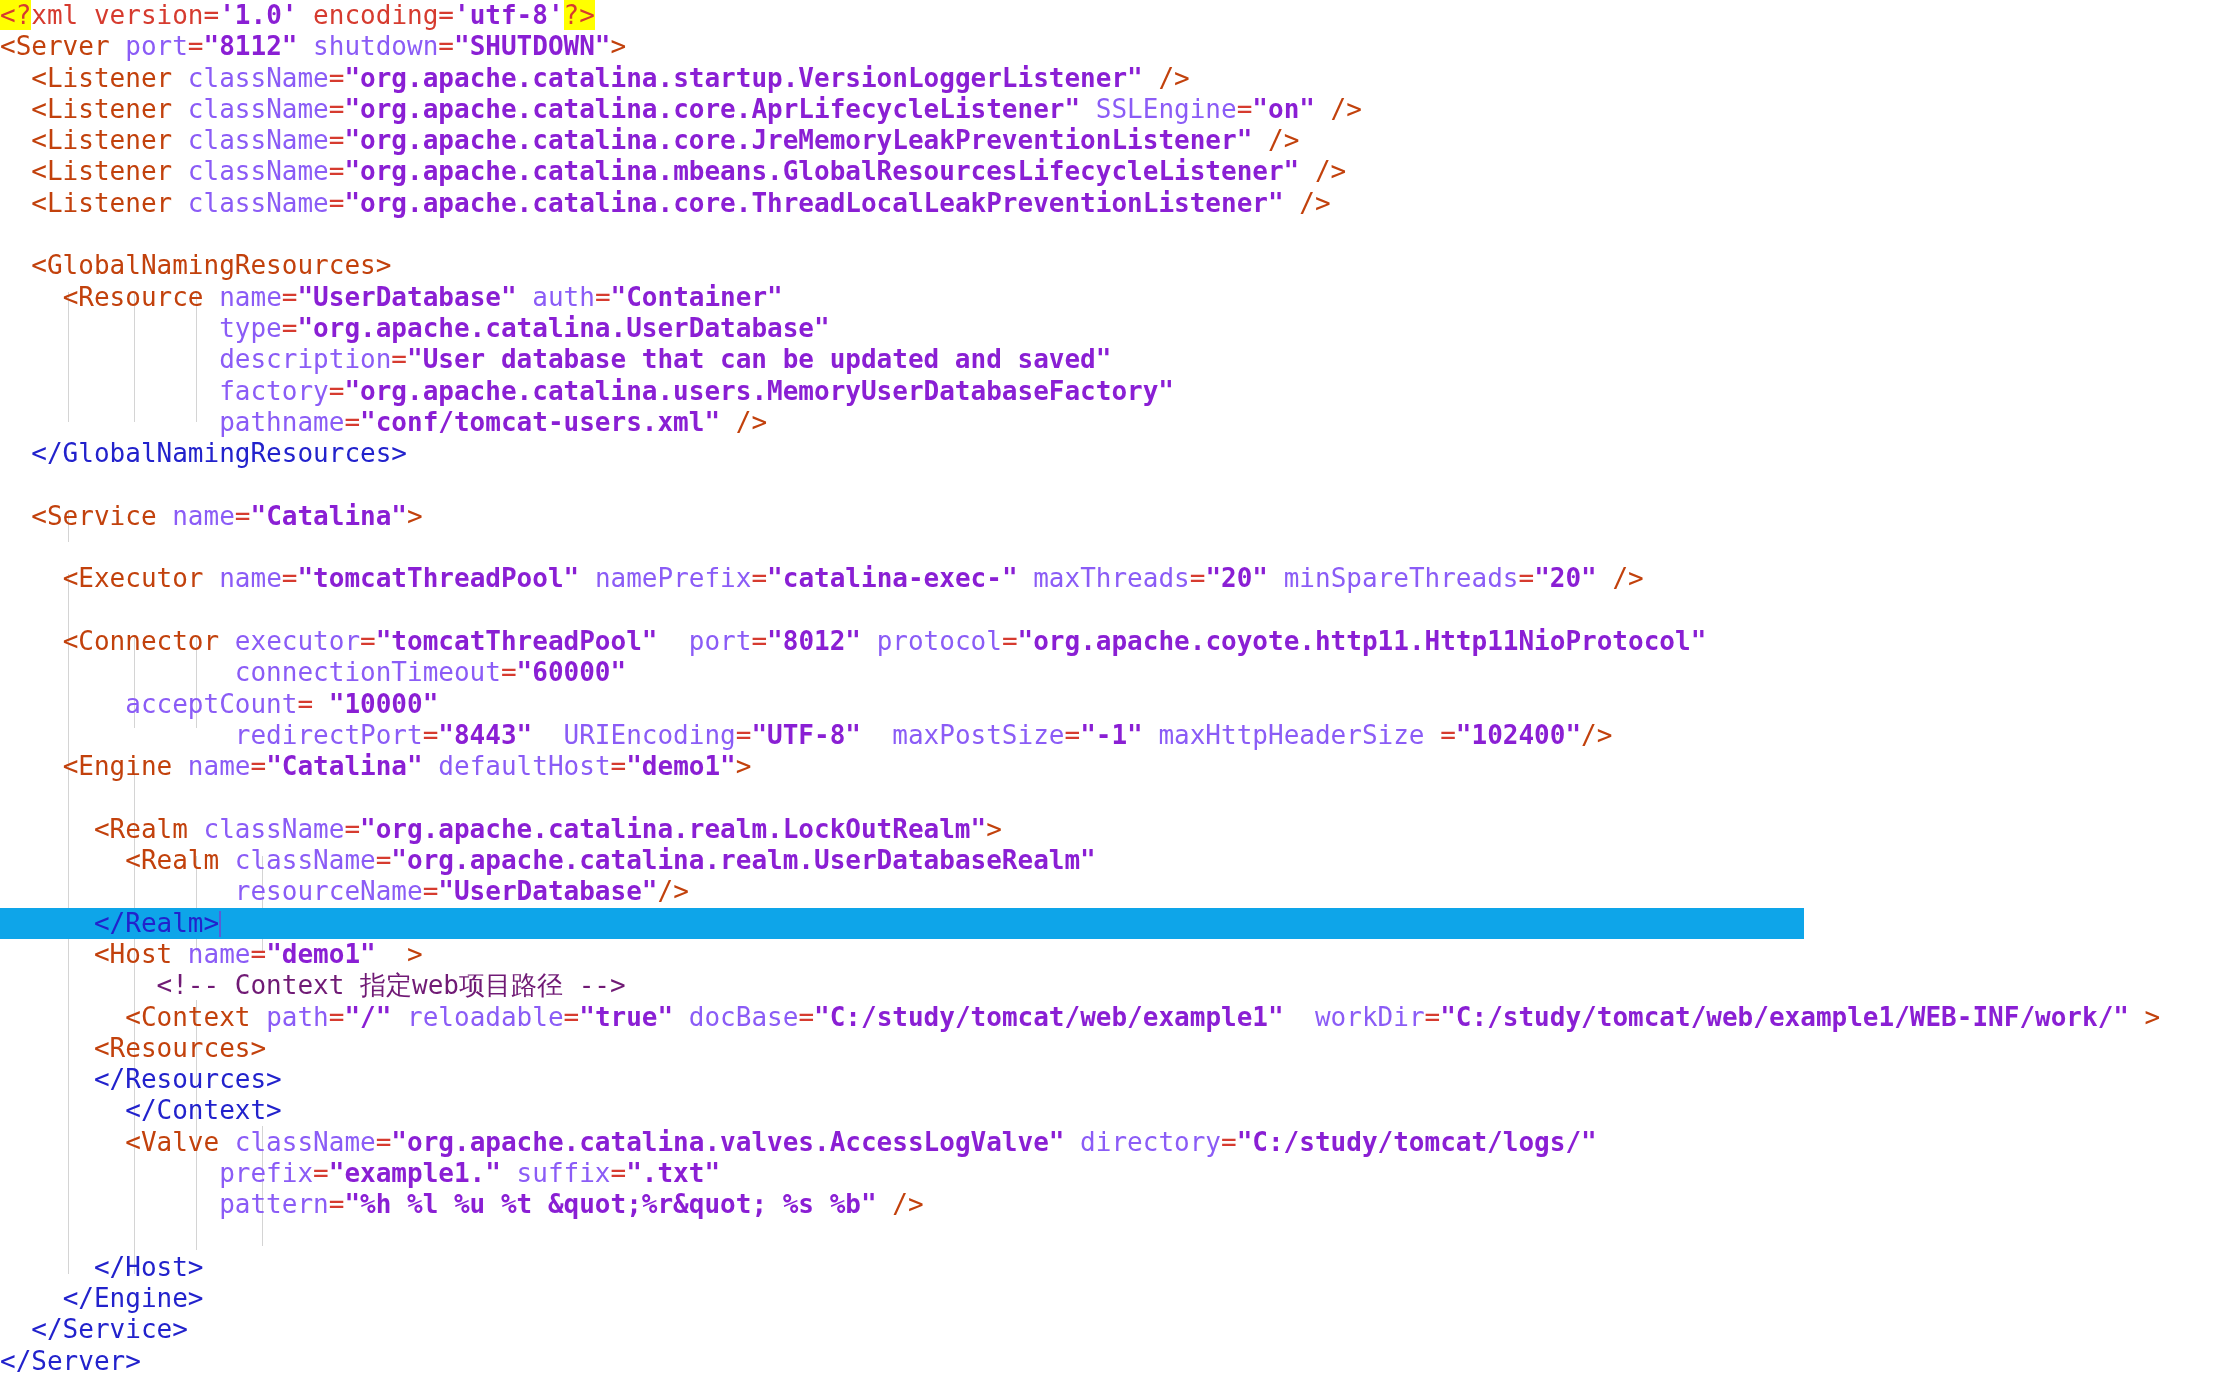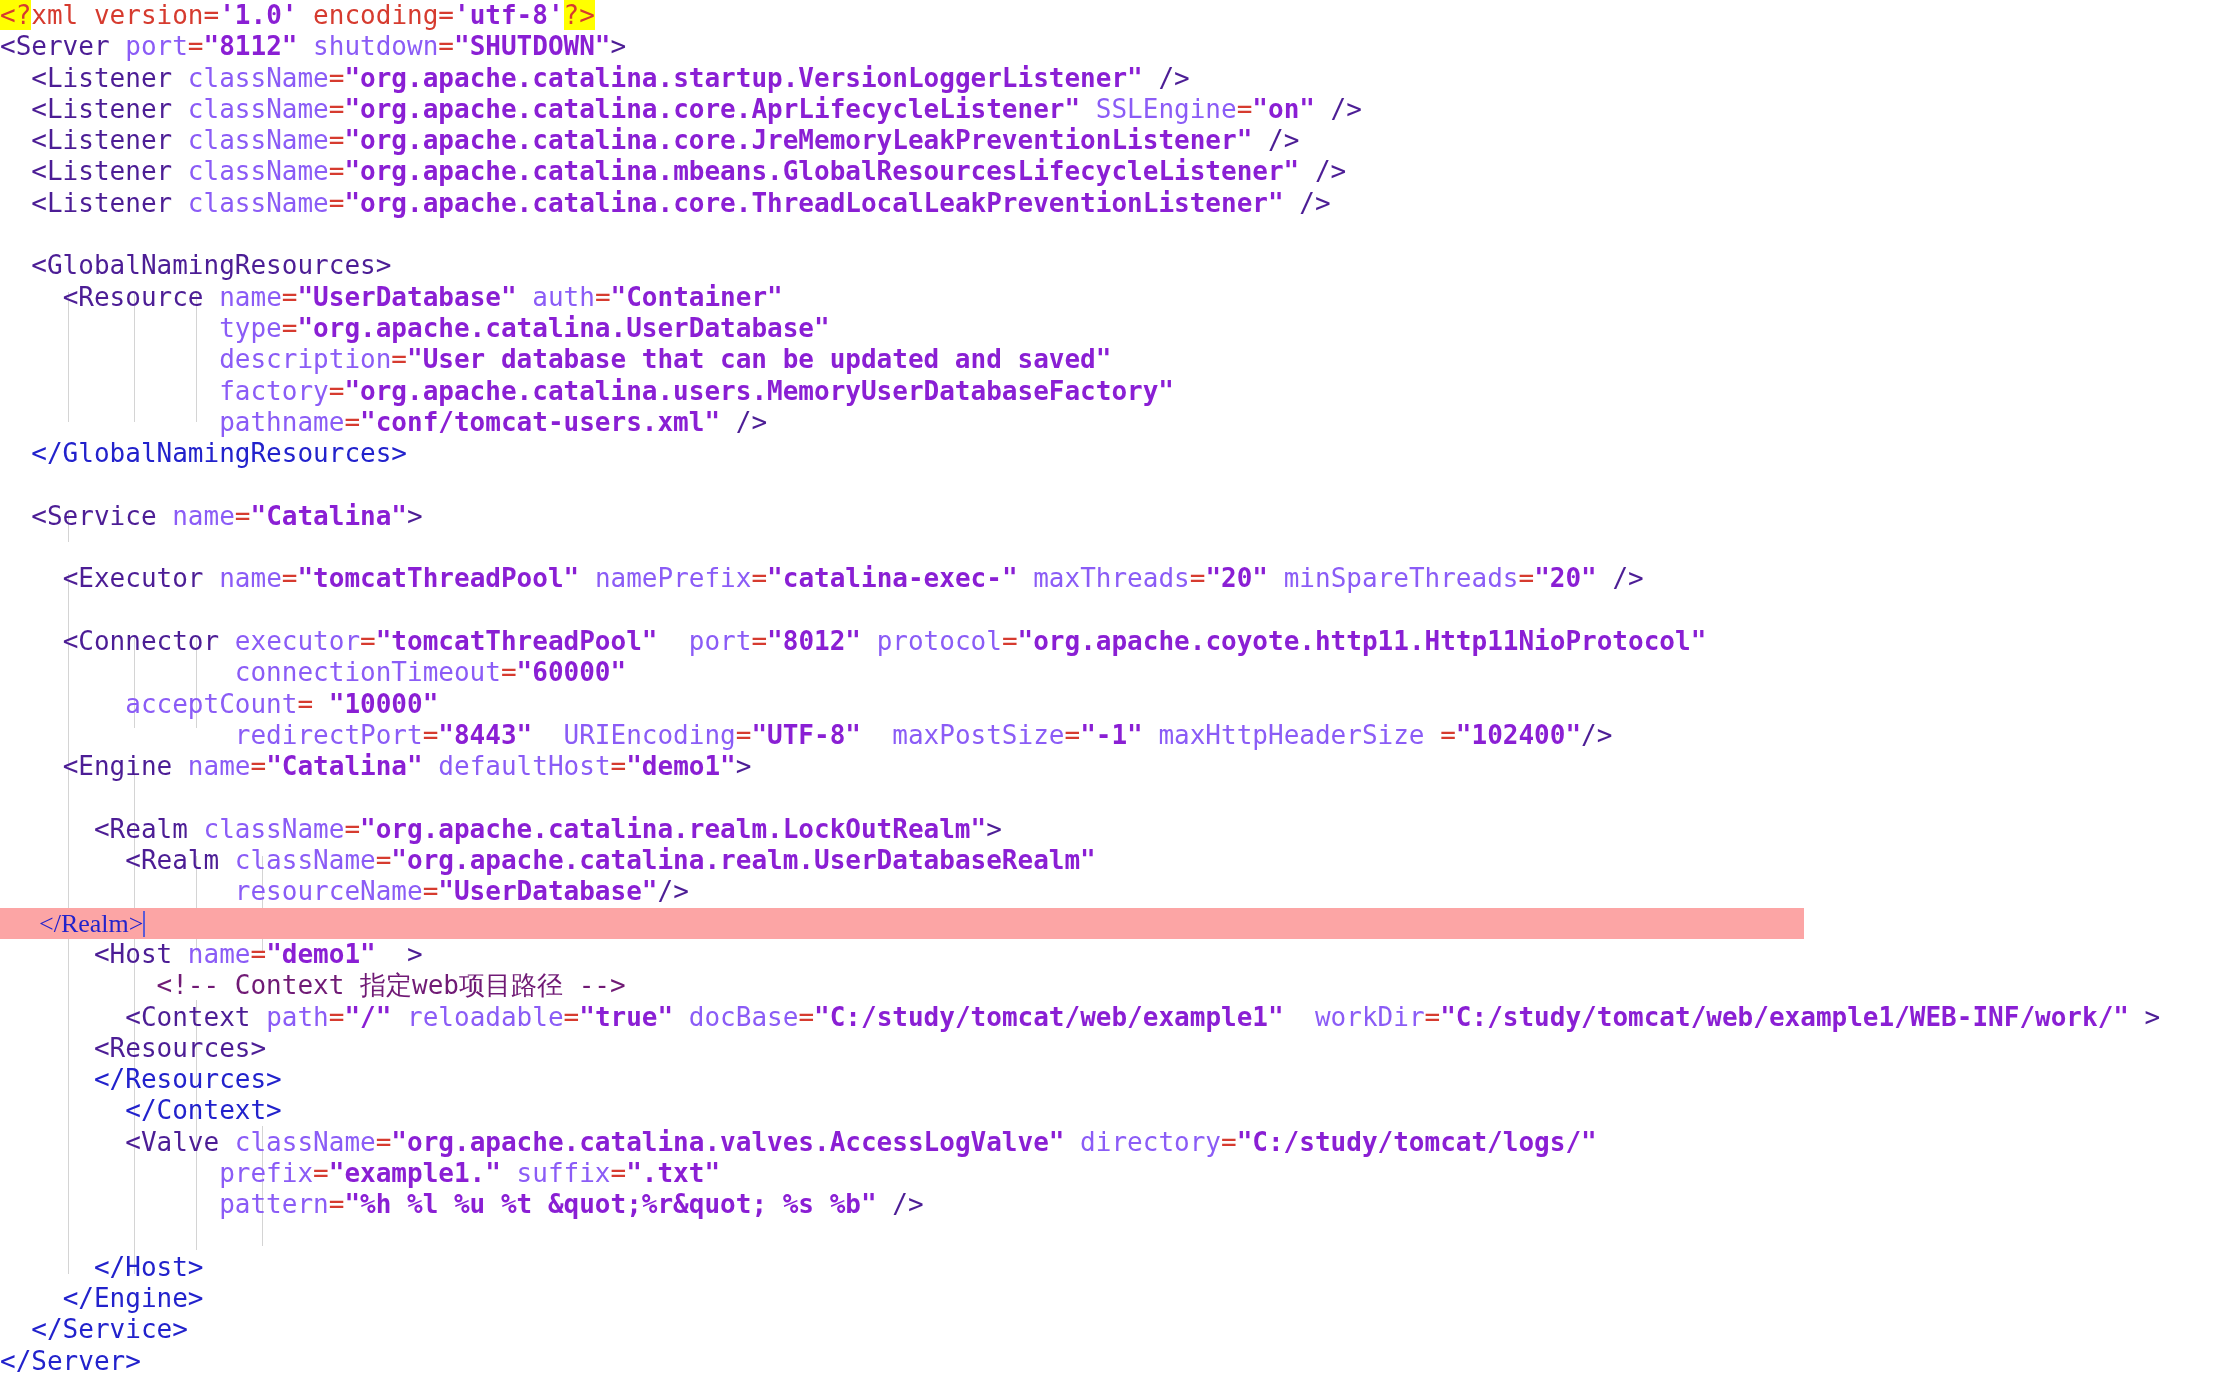--- a/index.html
+++ b/index.html
@@ -51,26 +51,25 @@
     letter-spacing: 0px;
   }
 
   .line {
     display: block;
     height: 31.3px;
     white-space: pre;
     position: relative;
   }
   .line.highlighted {
-    background: #fca5a5;
-    font-family: Liberation Serif, serif;
+    background: #0ea5e9;
   }
 
   
-  .tag      { color: #4c1d95; }        
+  .tag      { color: #c2410c; }        
   .ctag     { color: #2222cc; }        
   .attr     { color: #8b5cf6; }        
   .eq       { color: #d63b2f; }        
   .val      { color: #8a1fd4; font-weight: bold; }  
   .comment  { color: #701a75; }        
   .declmark { background: #ffff00; color: #d63b2f; } 
   .decl     { color: #d63b2f; }
 
   
   .caret {

